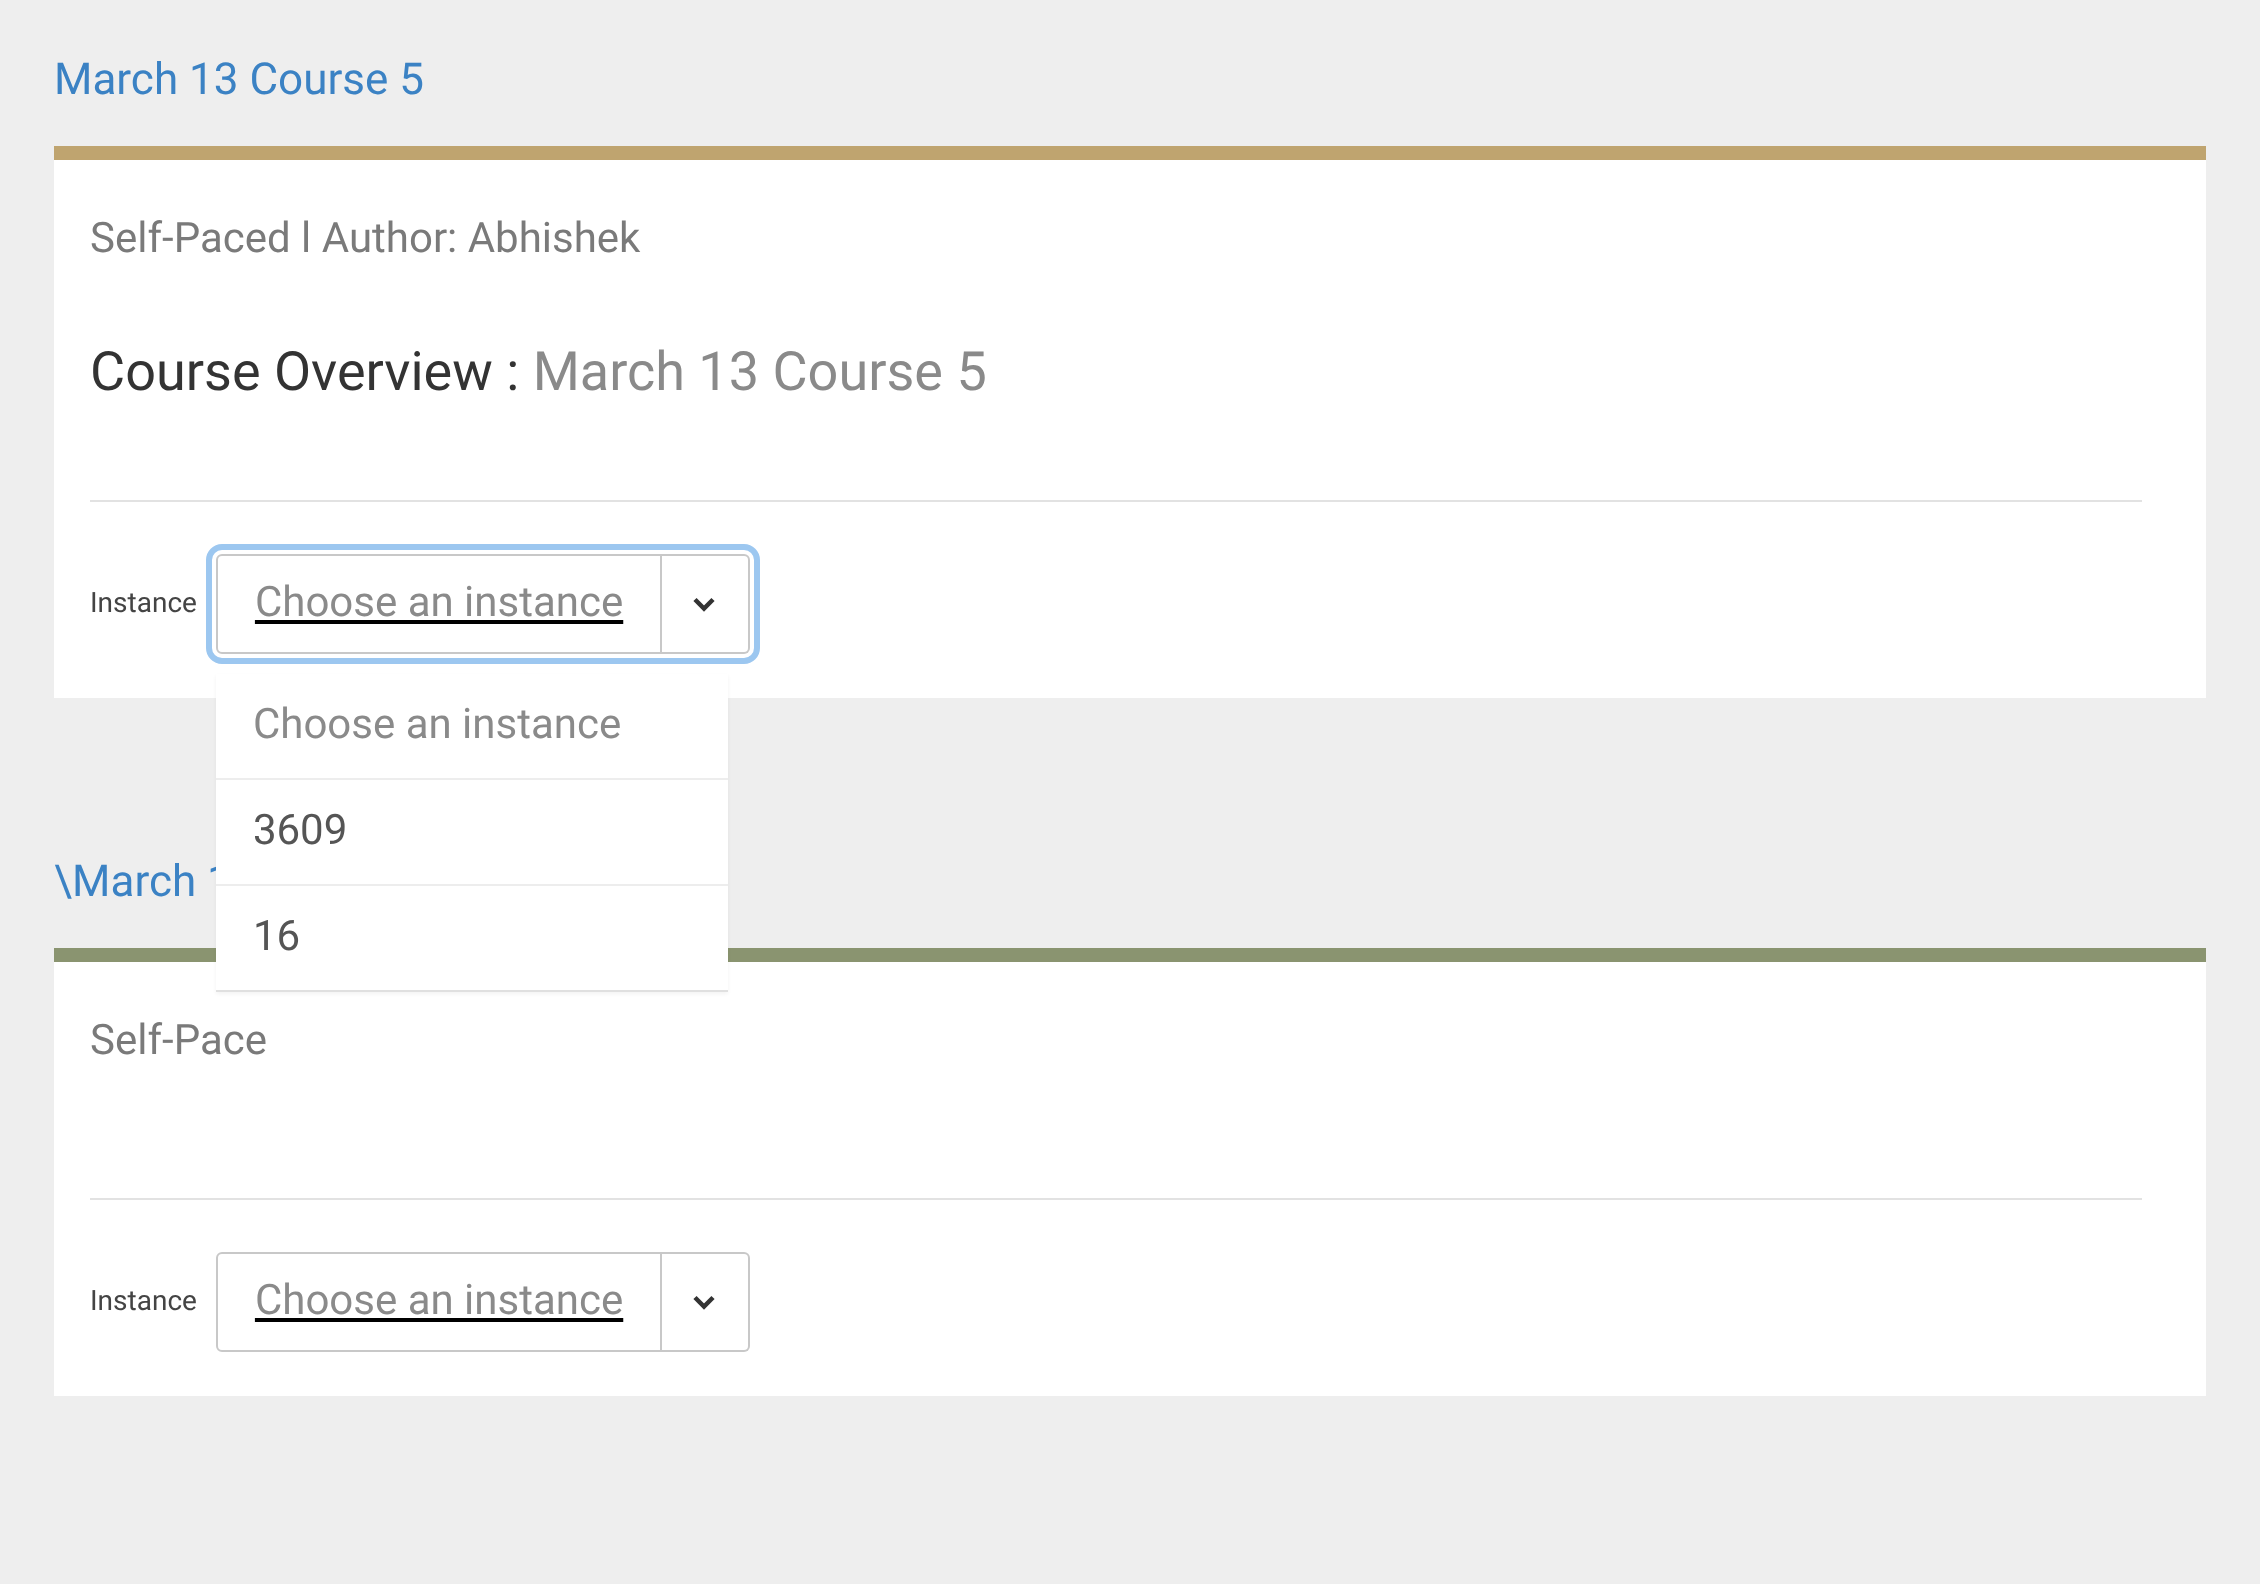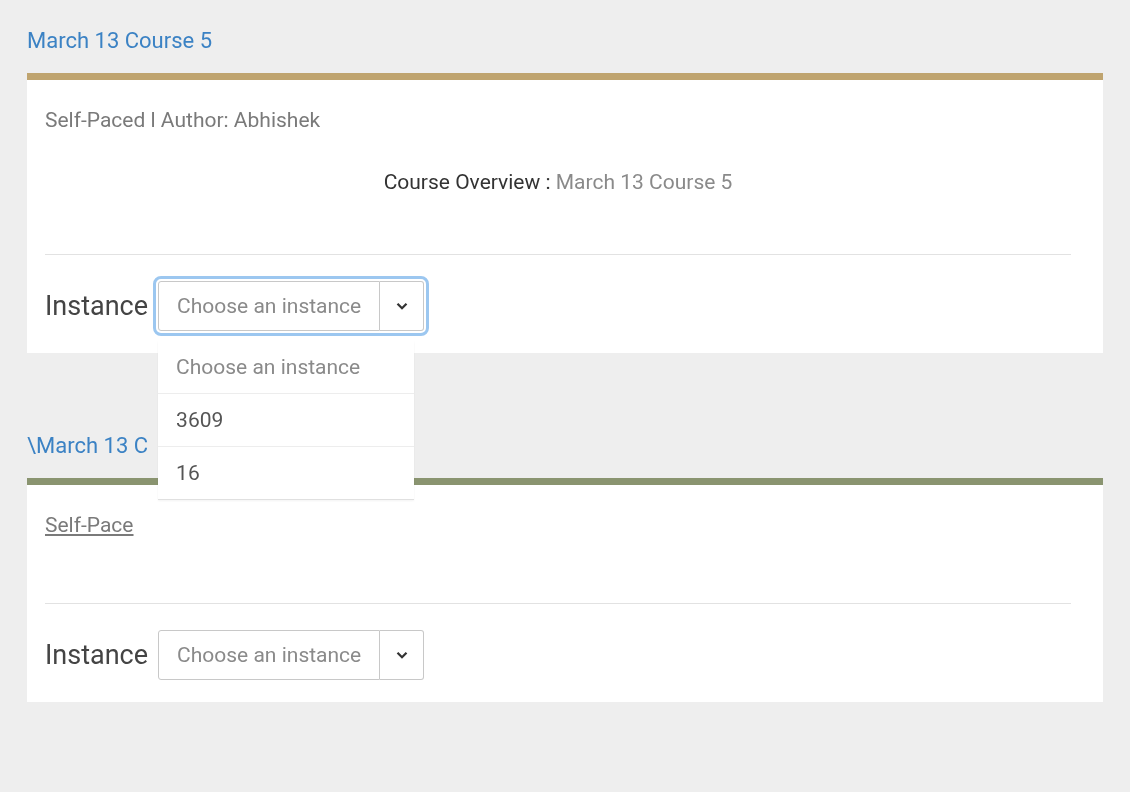--- a/index.html
+++ b/index.html
@@ -42,23 +42,22 @@
     .card-inner {
       padding: 28px 32px 22px 18px;
     }
     .meta {
       color: #7a7a7a;
       font-size: 21px;
       font-weight: 400;
       margin-bottom: 38px;
     }
     .overview-row {
-      font-size: 21px;
-      margin-bottom: 60px;
-      text-align: center;
+      font-size: 27px;
+      margin-bottom: 48px;
     }
     .overview-label {
       color: #333333;
       font-weight: 400;
     }
     .overview-value {
       color: #8a8a8a;
       font-weight: 400;
     }
     .divider {
@@ -66,26 +65,27 @@
       border-top: 1px solid #e2e2e2;
       margin: 0 0 26px 0;
     }
     .instance-row {
       display: flex;
       align-items: center;
       gap: 10px;
     }
     .instance-label {
       color: #444444;
-      font-size: 27px;
+      font-size: 14px;
       font-weight: 400;
     }
     .select-wrap {
       display: flex;
       position: relative;
+      text-decoration: underline;
     }
     .select-wrap.focused {
       outline: 3px solid #9cc7f0;
       outline-offset: 2px;
       border-radius: 3px;
     }
     .select-box {
       border: 1px solid #c8c8c8;
       border-radius: 3px 0 0 3px;
       background: #ffffff;
@@ -131,21 +131,20 @@
       border-bottom: none;
     }
     .dropdown-item.placeholder {
       color: #8a8a8a;
     }
     .card-2 .card-inner {
       padding-bottom: 22px;
     }
     .card-2 .meta {
       margin-bottom: 66px;
-      text-decoration: underline;
     }
   </style>
 </head>
 <body>
 
 <div class="course-title">March 13 Course 5</div>
 
 <div class="card card-1">
   <div class="card-inner">
     <div class="meta">Self-Paced l Author: Abhishek</div>

